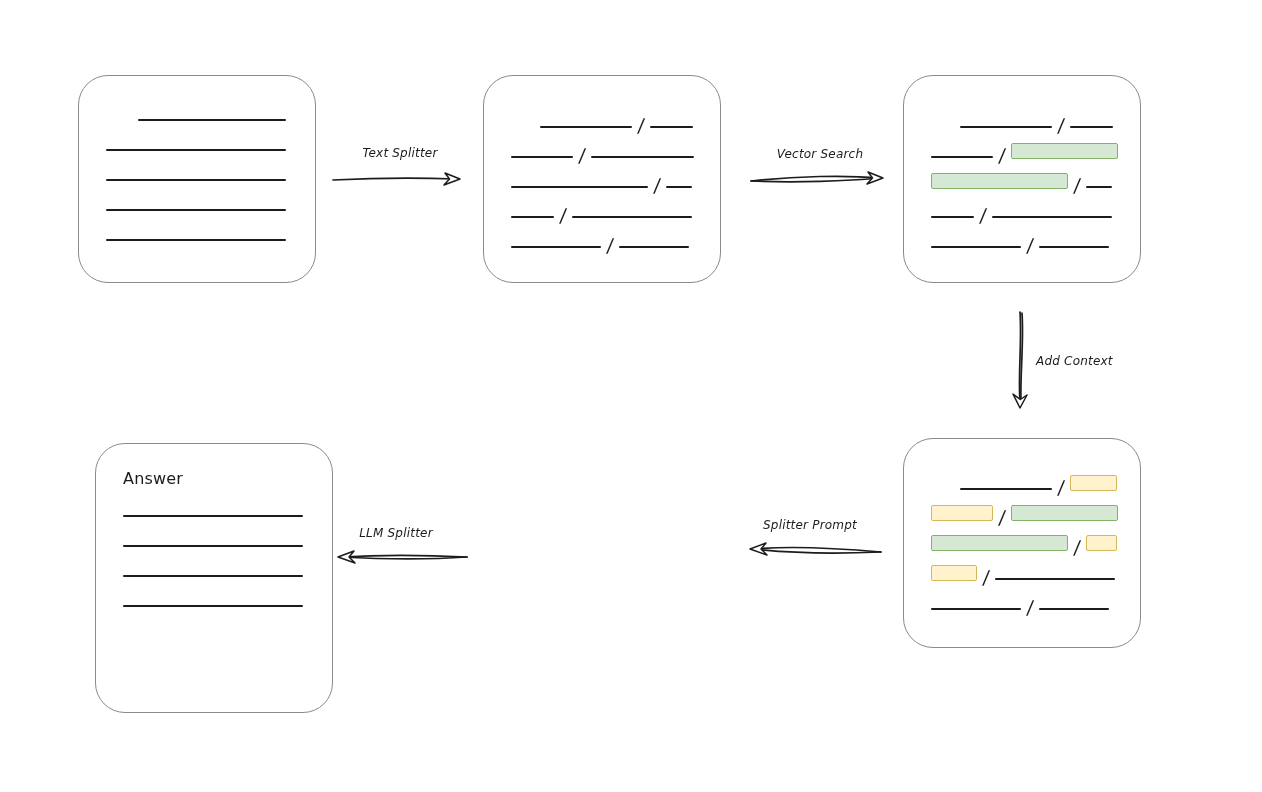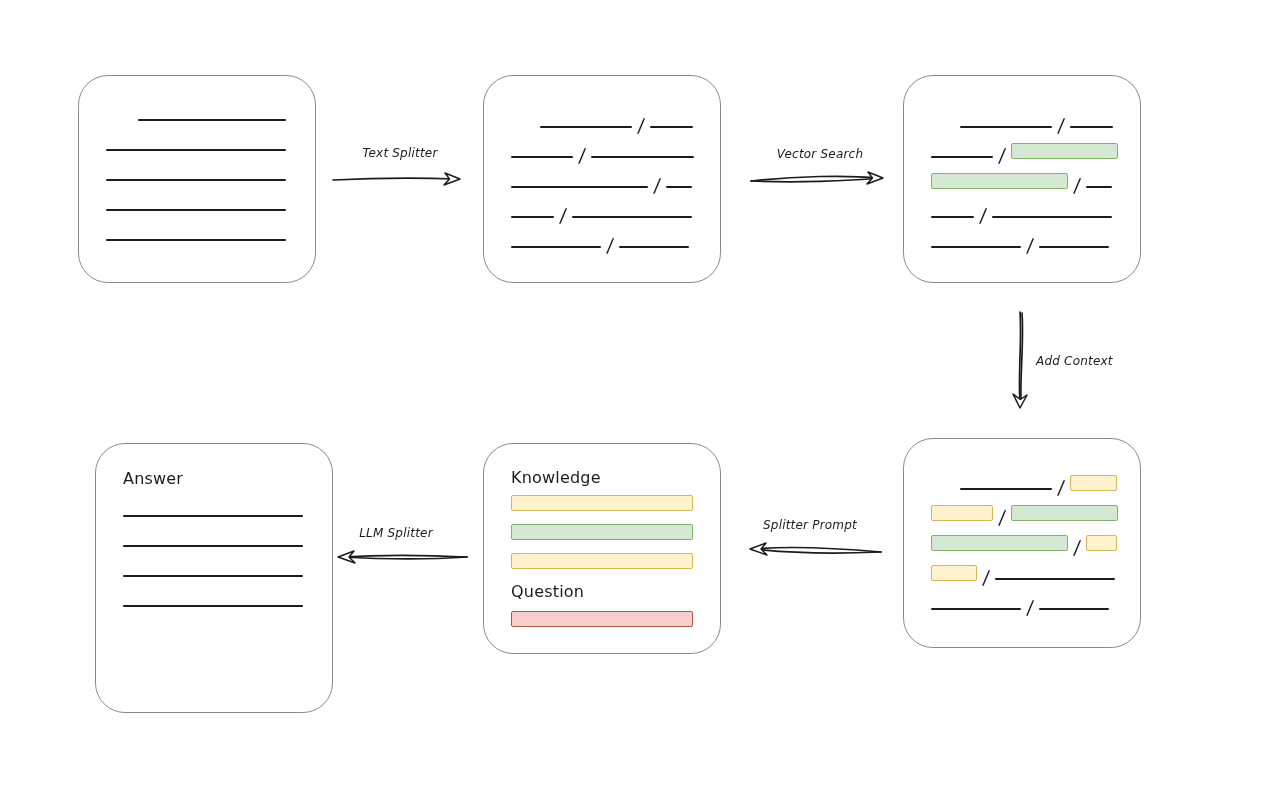--- a/index.html
+++ b/index.html
@@ -148,34 +148,20 @@
           <div class="seg seg-line" style="width: 120px;"></div>
         </div>
         <div class="seg-row">
           <div class="seg seg-line" style="width: 90px;"></div>
           <span class="slash">/</span>
           <div class="seg seg-line" style="width: 70px;"></div>
         </div>
       </div>
   </div>
 
-  <div class="box" id="box-prompt">
-    <div class="prompt-inner">
-      <div class="box-label">Knowledge</div>
-      <div style="margin-top:8px">
-          <div class="bar seg-yellow"></div>
-          <div class="bar seg-green"></div>
-          <div class="bar seg-yellow"></div>
-        </div>
-      <div class="box-label" style="margin-top:3px">Question</div>
-      <div style="margin-top:10px">
-          <div class="bar seg-red"></div>
-        </div>
-    </div>
-  </div>
 
   <div class="box" id="box-answer">
     <div class="answer-inner">
       <div class="box-label">Answer</div>
       <div class="rows" style="padding-top:0">
           <div class="seg-row">
             <div class="seg seg-line" style="width: 180px;"></div>
           </div>
           <div class="seg-row">
             <div class="seg seg-line" style="width: 180px;"></div>

